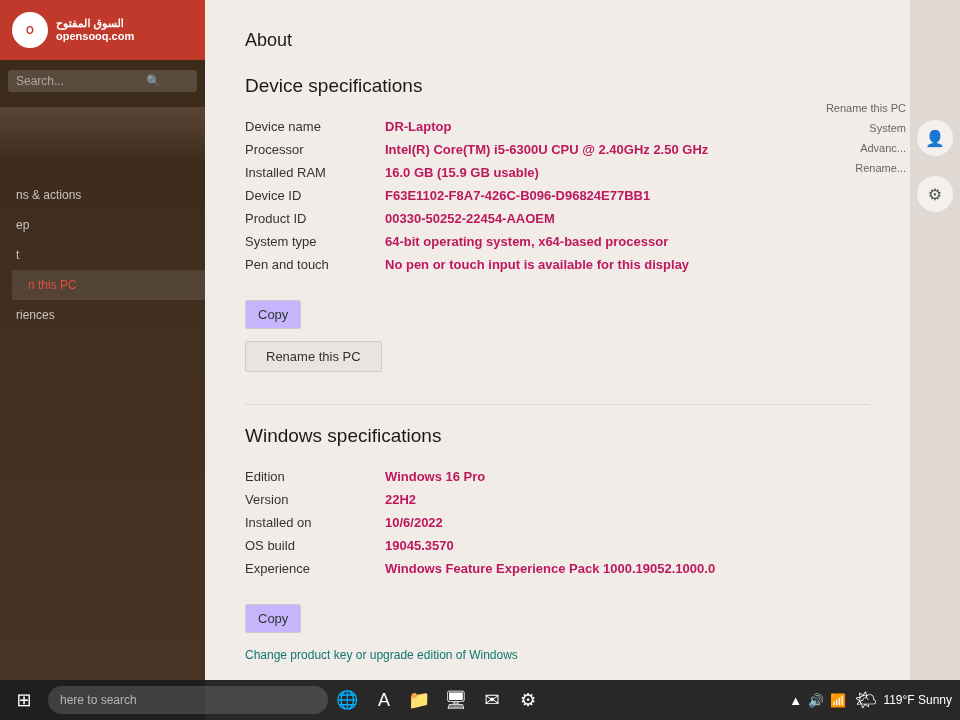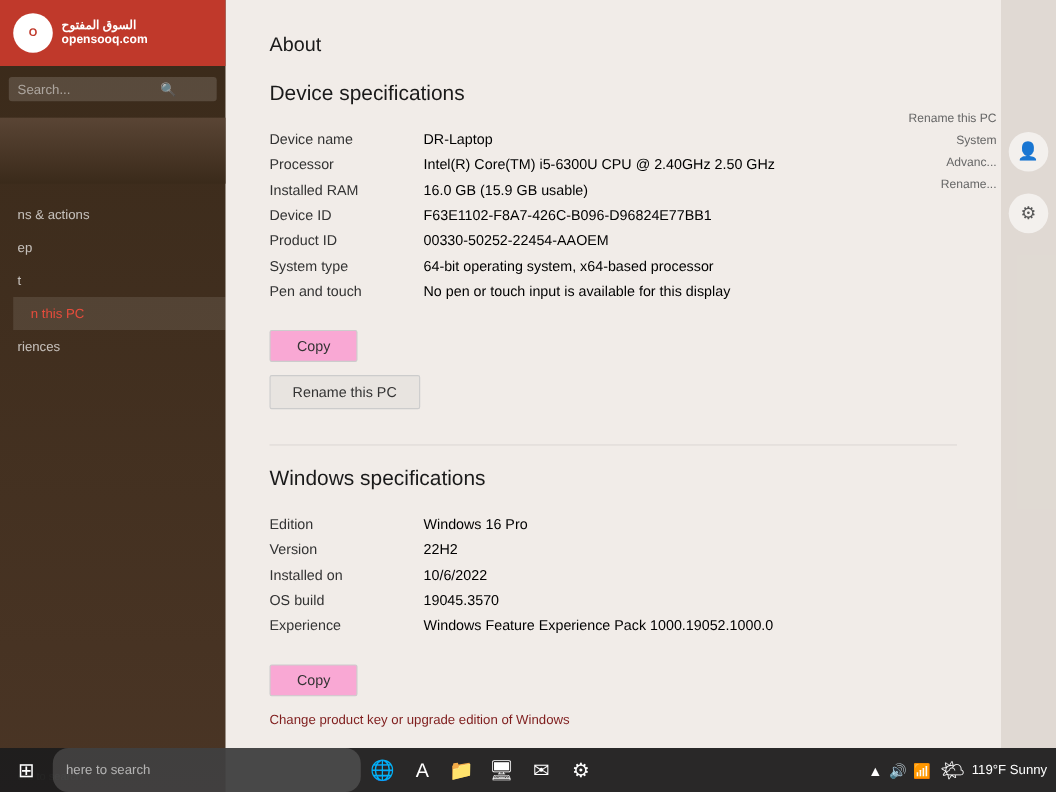--- a/index.html
+++ b/index.html
@@ -196,28 +196,29 @@
     }
 
     .spec-label {
       width: 140px;
       color: #333;
       font-weight: 400;
       flex-shrink: 0;
     }
 
     .spec-value {
-      color: #000000;
+      color: #be185d;
       flex: 1;
+      font-weight: bold;
     }
 
     .copy-btn {
       display: inline-block;
-      padding: 6px 24px;
-      background: #f9a8d4;
+      padding: 6px 12px;
+      background: #c4b5fd;
       border: 1px solid #ccc;
       border-radius: 2px;
       font-size: 13px;
       color: #333;
       cursor: pointer;
       margin-bottom: 12px;
       margin-top: 8px;
     }
 
     .rename-btn {
@@ -233,21 +234,21 @@
     }
 
     .divider {
       height: 1px;
       background: rgba(0,0,0,0.08);
       margin: 8px 0 20px 0;
     }
 
     .bottom-link {
       font-size: 12px;
-      color: #7f1d1d;
+      color: #0f766e;
       cursor: pointer;
       margin-top: 4px;
     }
 
     
     .taskbar {
       position: absolute;
       bottom: 0; left: 0; right: 0;
       height: 40px;
       background: rgba(30,30,30,0.95);
@@ -266,21 +267,21 @@
       justify-content: center;
       font-size: 18px;
       cursor: pointer;
       border-radius: 3px;
       color: white;
     }
 
     .taskbar-search {
       flex: 1;
       max-width: 280px;
-      height: 40px;
+      height: 28px;
       background: rgba(255,255,255,0.15);
       border-radius: 14px;
       display: flex;
       align-items: center;
       padding: 0 12px;
       color: rgba(255,255,255,0.6);
       font-size: 12px;
       cursor: pointer;
       margin-left: 4px;
     }

